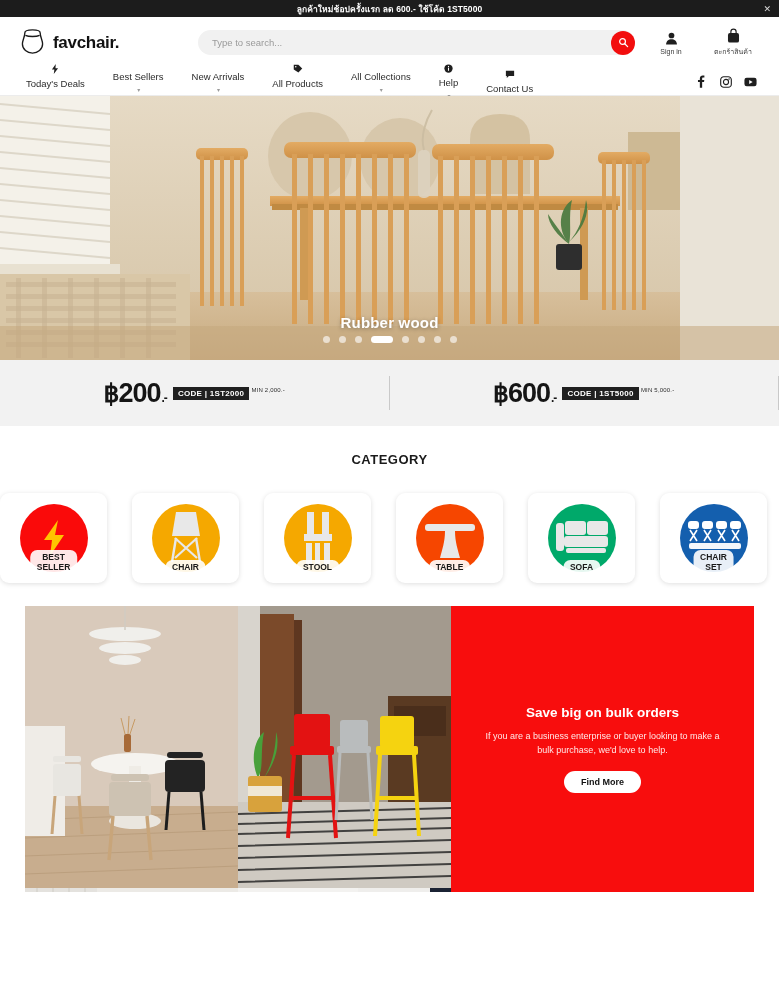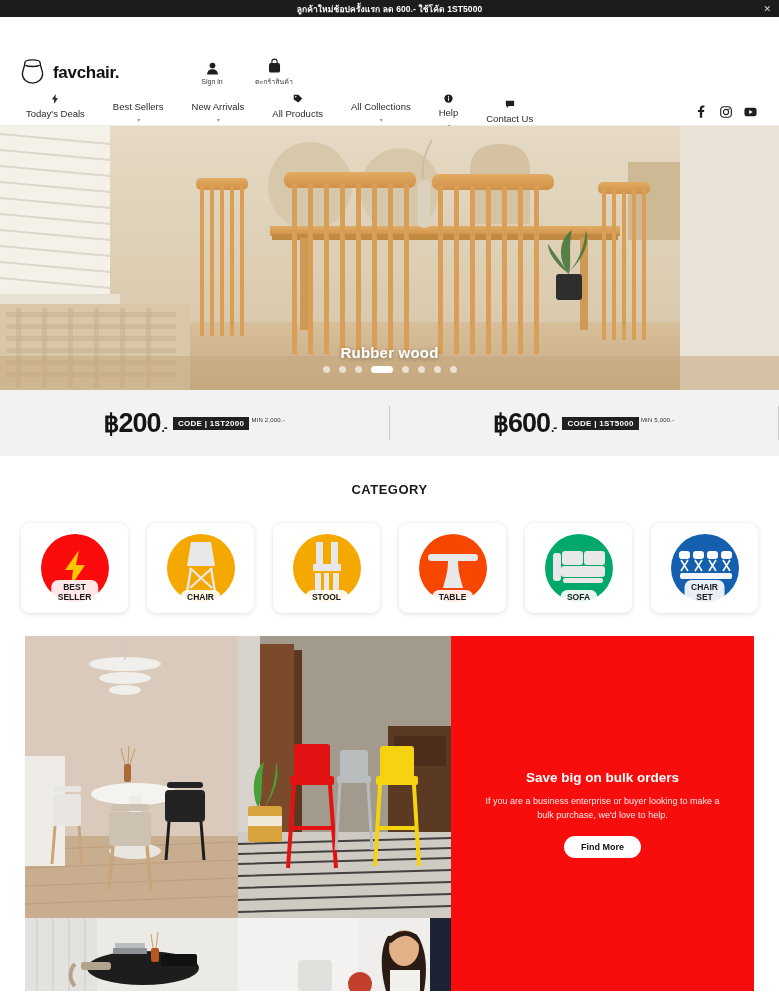--- a/index.html
+++ b/index.html
@@ -19,21 +19,21 @@
   }
   .announce-text { font-size: 8.5px; letter-spacing: .1px; font-weight: bold; }
   .announce-close {
     position: absolute; right: 8px; top: 50%; transform: translateY(-50%);
     font-size: 9px; color: #d8d8d8; cursor: pointer; line-height: 1;
   }
 
   
   .header {
     height: 51px; background: #ffffff;
-    display: flex; align-items: center; padding: 0 20px; margin-top: 30px;
+    display: flex; align-items: center; padding: 0 20px;
   }
   .brand { display: flex; align-items: center; gap: 8px; width: 170px; }
   .brand-mark { width: 25px; height: 27px; flex: none; }
   .brand-name { font-size: 17px; font-weight: 700; color: #111; letter-spacing: -.3px; }
 
   .search-wrap { flex: 1; display: flex; align-items: center; position: relative;
     margin-left: 8px; margin-right: 14px; }
   .search-input {
     width: 100%; height: 25px; border: none; outline: none;
     background: #f1f1f1; border-radius: 13px;
@@ -99,37 +99,37 @@
   .promo-min { font-size: 6px; color: #2d2d2d; letter-spacing: .2px; }
   .pace-logo { font-family: "Liberation Serif", serif; font-size: 19px; font-weight: 700;
     color: #111; letter-spacing: -.5px; }
   .pace-tag { background: #202020; color: #fff; font-size: 10px; padding: 3px 7px;
     white-space: nowrap; }
 
   
   .cat-section { background: #ffffff; padding-top: 26px; }
   .cat-title { text-align: center; font-size: 13px; font-weight: 700; color: #1a1a1a;
     letter-spacing: .5px; }
-  .cat-grid { display: flex; justify-content: center; gap: 19px; margin-top: 26px; }
+  .cat-grid { display: flex; justify-content: flex-start; gap: 25px; margin-top: 26px; }
   .cat-card {
     width: 107px; height: 90px; background: #ffffff; border-radius: 9px;
     box-shadow: 0 1px 5px rgba(0,0,0,.13); display: flex;
     align-items: center; justify-content: center; cursor: pointer; position: relative;
   }
   .cat-circle { width: 68px; height: 68px; border-radius: 50%; position: relative;
     display: flex; align-items: center; justify-content: center; overflow: visible; }
   .cat-label {
     position: absolute; bottom: -2px; left: 50%; transform: translateX(-50%);
     background: rgba(255,255,255,.9); border-radius: 7px;
     font-size: 8.5px; font-weight: 700; color: #1a1a1a; text-align: center;
     padding: 2px 7px; line-height: 10px; white-space: nowrap;
   }
 
   
-  .showcase { display: flex; margin: 23px 25px 0 25px; height: 355px; overflow: hidden; }
+  .showcase { display: flex; margin: 23px 25px 0 25px; height: 286px; overflow: hidden; }
   .showcase-left { width: 426px; display: flex; flex-wrap: wrap; }
   .tile { width: 213px; height: 282px; overflow: hidden; position: relative; }
   .tile.short { height: 73px; }
   .showcase-right {
     flex: 1; background: #f80d0d; color: #fff;
     display: flex; flex-direction: column; align-items: center; justify-content: center;
     padding: 0 26px; text-align: center;
   }
   .bulk-title { font-size: 13.5px; font-weight: 700; margin-bottom: 9px; }
   .bulk-text { font-size: 9px; line-height: 14px; color: #ffe8e8; }
@@ -151,20 +151,29 @@
 
   <div class="header">
     <div class="brand">
       <svg class="brand-mark" viewBox="0 0 26 28">
         <path d="M5 4 C5 1.5 8 0.8 13 0.8 C18 0.8 21 1.5 21 4 C21 8 23.5 12 23.5 15.5 C23.5 21 18.5 25 13 25 C7.5 25 2.5 21 2.5 15.5 C2.5 12 5 8 5 4 Z" fill="none" stroke="#1a1a1a" stroke-width="1.4"></path>
         <path d="M5.6 6.6 C9 8.2 17 8.2 20.4 6.6" fill="none" stroke="#1a1a1a" stroke-width="1.4"></path>
       </svg>
       <span class="brand-name">favchair.</span>
     </div>
 
+    <div class="search-wrap">
+      <input class="search-input" type="text" placeholder="Type to search..." style="">
+      <button class="search-btn">
+        <svg width="11" height="11" viewBox="0 0 16 16">
+          <circle cx="6.6" cy="6.6" r="4.2" fill="none" stroke="#ffffff" stroke-width="1.8"></circle>
+          <line x1="9.8" y1="9.8" x2="14" y2="14" stroke="#ffffff" stroke-width="1.8" stroke-linecap="round"></line>
+        </svg>
+      </button>
+    </div>
 
     <div class="hdr-actions">
       <div class="hdr-action">
         <svg width="15" height="15" viewBox="0 0 20 20">
           <circle cx="10" cy="6" r="3.8" fill="#1f1f1f"></circle>
           <path d="M2.8 18 C2.8 13.4 6.2 11 10 11 C13.8 11 17.2 13.4 17.2 18 Z" fill="#1f1f1f"></path>
         </svg>
         <span class="hdr-action-label">Sign in</span>
       </div>
       <div class="hdr-action">

